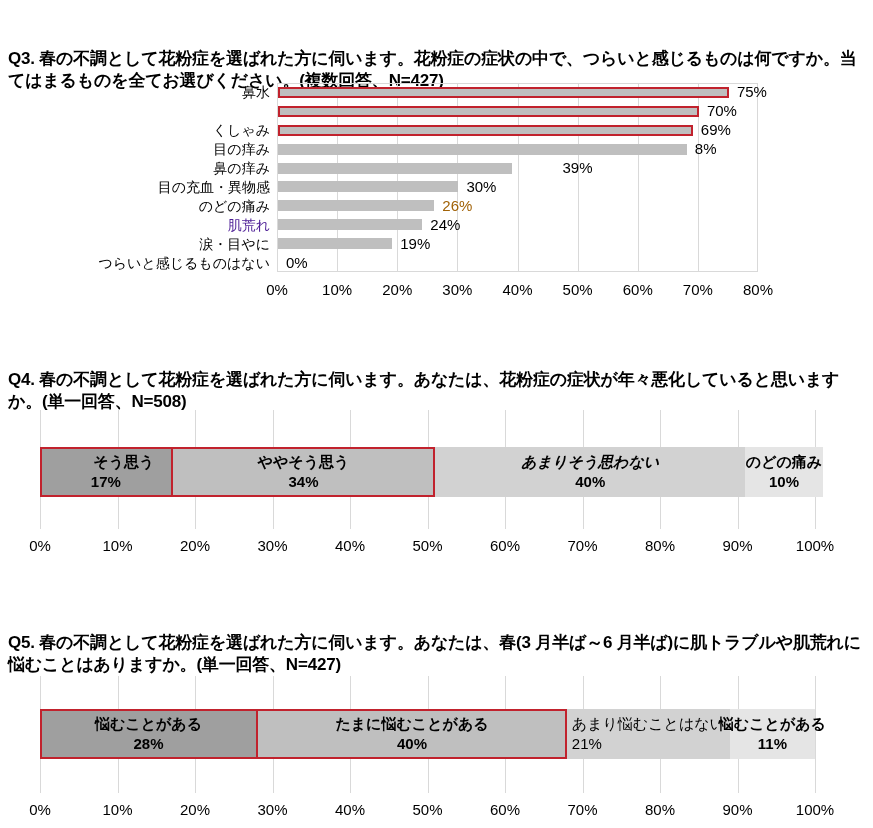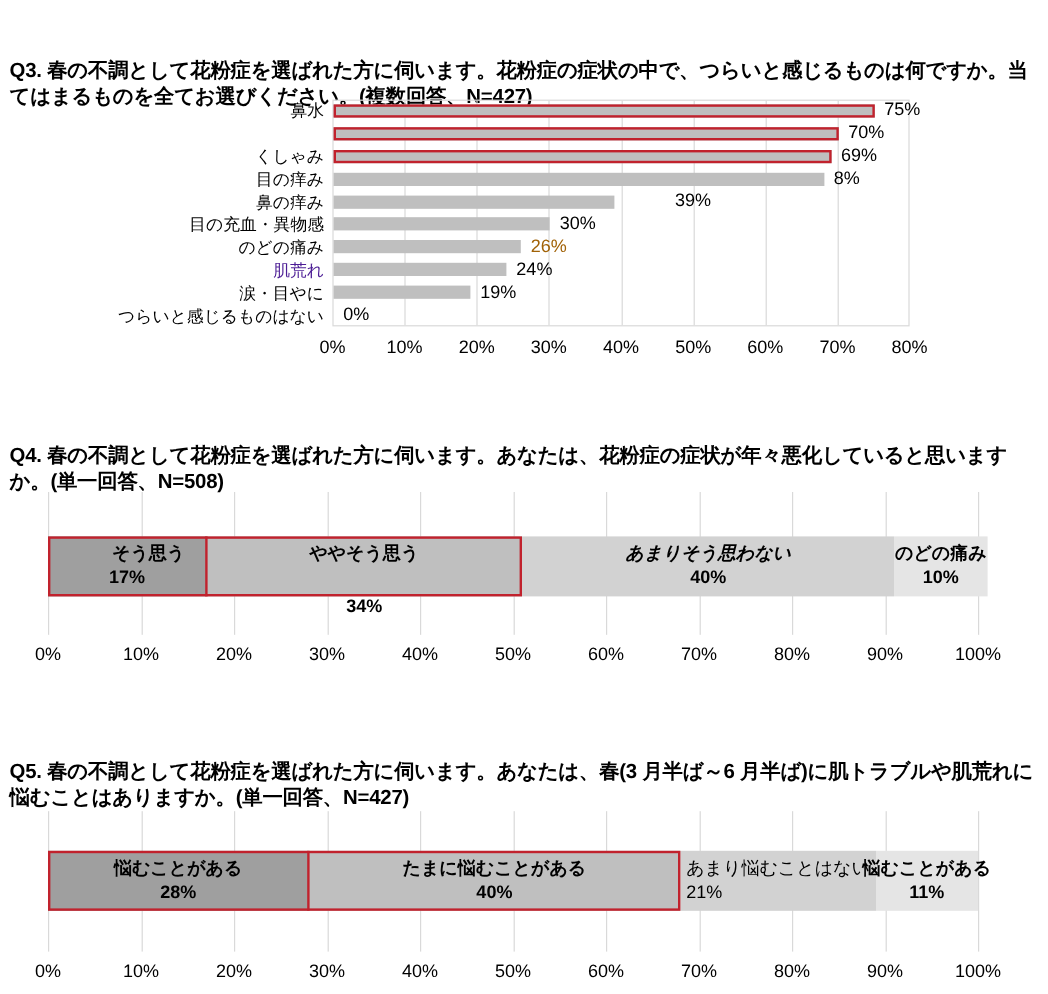--- a/index.html
+++ b/index.html
@@ -100,21 +100,21 @@
       <div class="abs" style="left: 815px; top: 410px; width: 1px; height: 119px; background: rgb(217, 217, 217);"></div>
       <div class="abs" style="left: 787px; top: 537px; width: 56px; text-align: center; font-size: 15px; line-height: 17px; color: rgb(0, 0, 0);">100%</div>
       <div class="abs" style="left: 40px; top: 447px; width: 131.75px; height: 50px; background: rgb(159, 159, 159);"></div>
       <div class="abs" style="left: 105.875px; top: 452px; transform: translateX(-50%); text-align: center; font-weight: 700; font-size: 15px; line-height: 20px; white-space: nowrap; color: rgb(0, 0, 0);">
         <div class="abs" style="position: static; margin-left: 36px;">そう思う</div>
         <div class="abs" style="position: static;">17%</div>
       </div>
       <div class="abs" style="left: 171.75px; top: 447px; width: 263.5px; height: 50px; background: rgb(191, 191, 191);"></div>
       <div class="abs" style="left: 303.5px; top: 452px; transform: translateX(-50%); text-align: center; font-weight: 700; font-size: 15px; line-height: 20px; white-space: nowrap; color: rgb(0, 0, 0);">
         <div class="abs" style="position: static;">ややそう思う</div>
-        <div class="abs" style="position: static; margin-top: 24px;">34%</div>
+        <div class="abs" style="position: static;">34%</div>
       </div>
       <div class="abs" style="left: 435.25px; top: 447px; width: 310px; height: 50px; background: rgb(210, 210, 210);"></div>
       <div class="abs" style="left: 590.25px; top: 452px; transform: translateX(-50%); text-align: center; font-weight: 700; font-size: 15px; line-height: 20px; white-space: nowrap; color: rgb(0, 0, 0);">
         <div class="abs" style="position: static; font-style: italic;">あまりそう思わない</div>
         <div class="abs" style="position: static;">40%</div>
       </div>
       <div class="abs" style="left: 745.25px; top: 447px; width: 77.5px; height: 50px; background: rgb(229, 229, 229);"></div>
       <div class="abs" style="left: 784px; top: 452px; transform: translateX(-50%); text-align: center; font-weight: 700; font-size: 15px; line-height: 20px; white-space: nowrap; color: rgb(0, 0, 0);">
         <div class="abs" style="position: static;">のどの痛み</div>
         <div class="abs" style="position: static;">10%</div>

